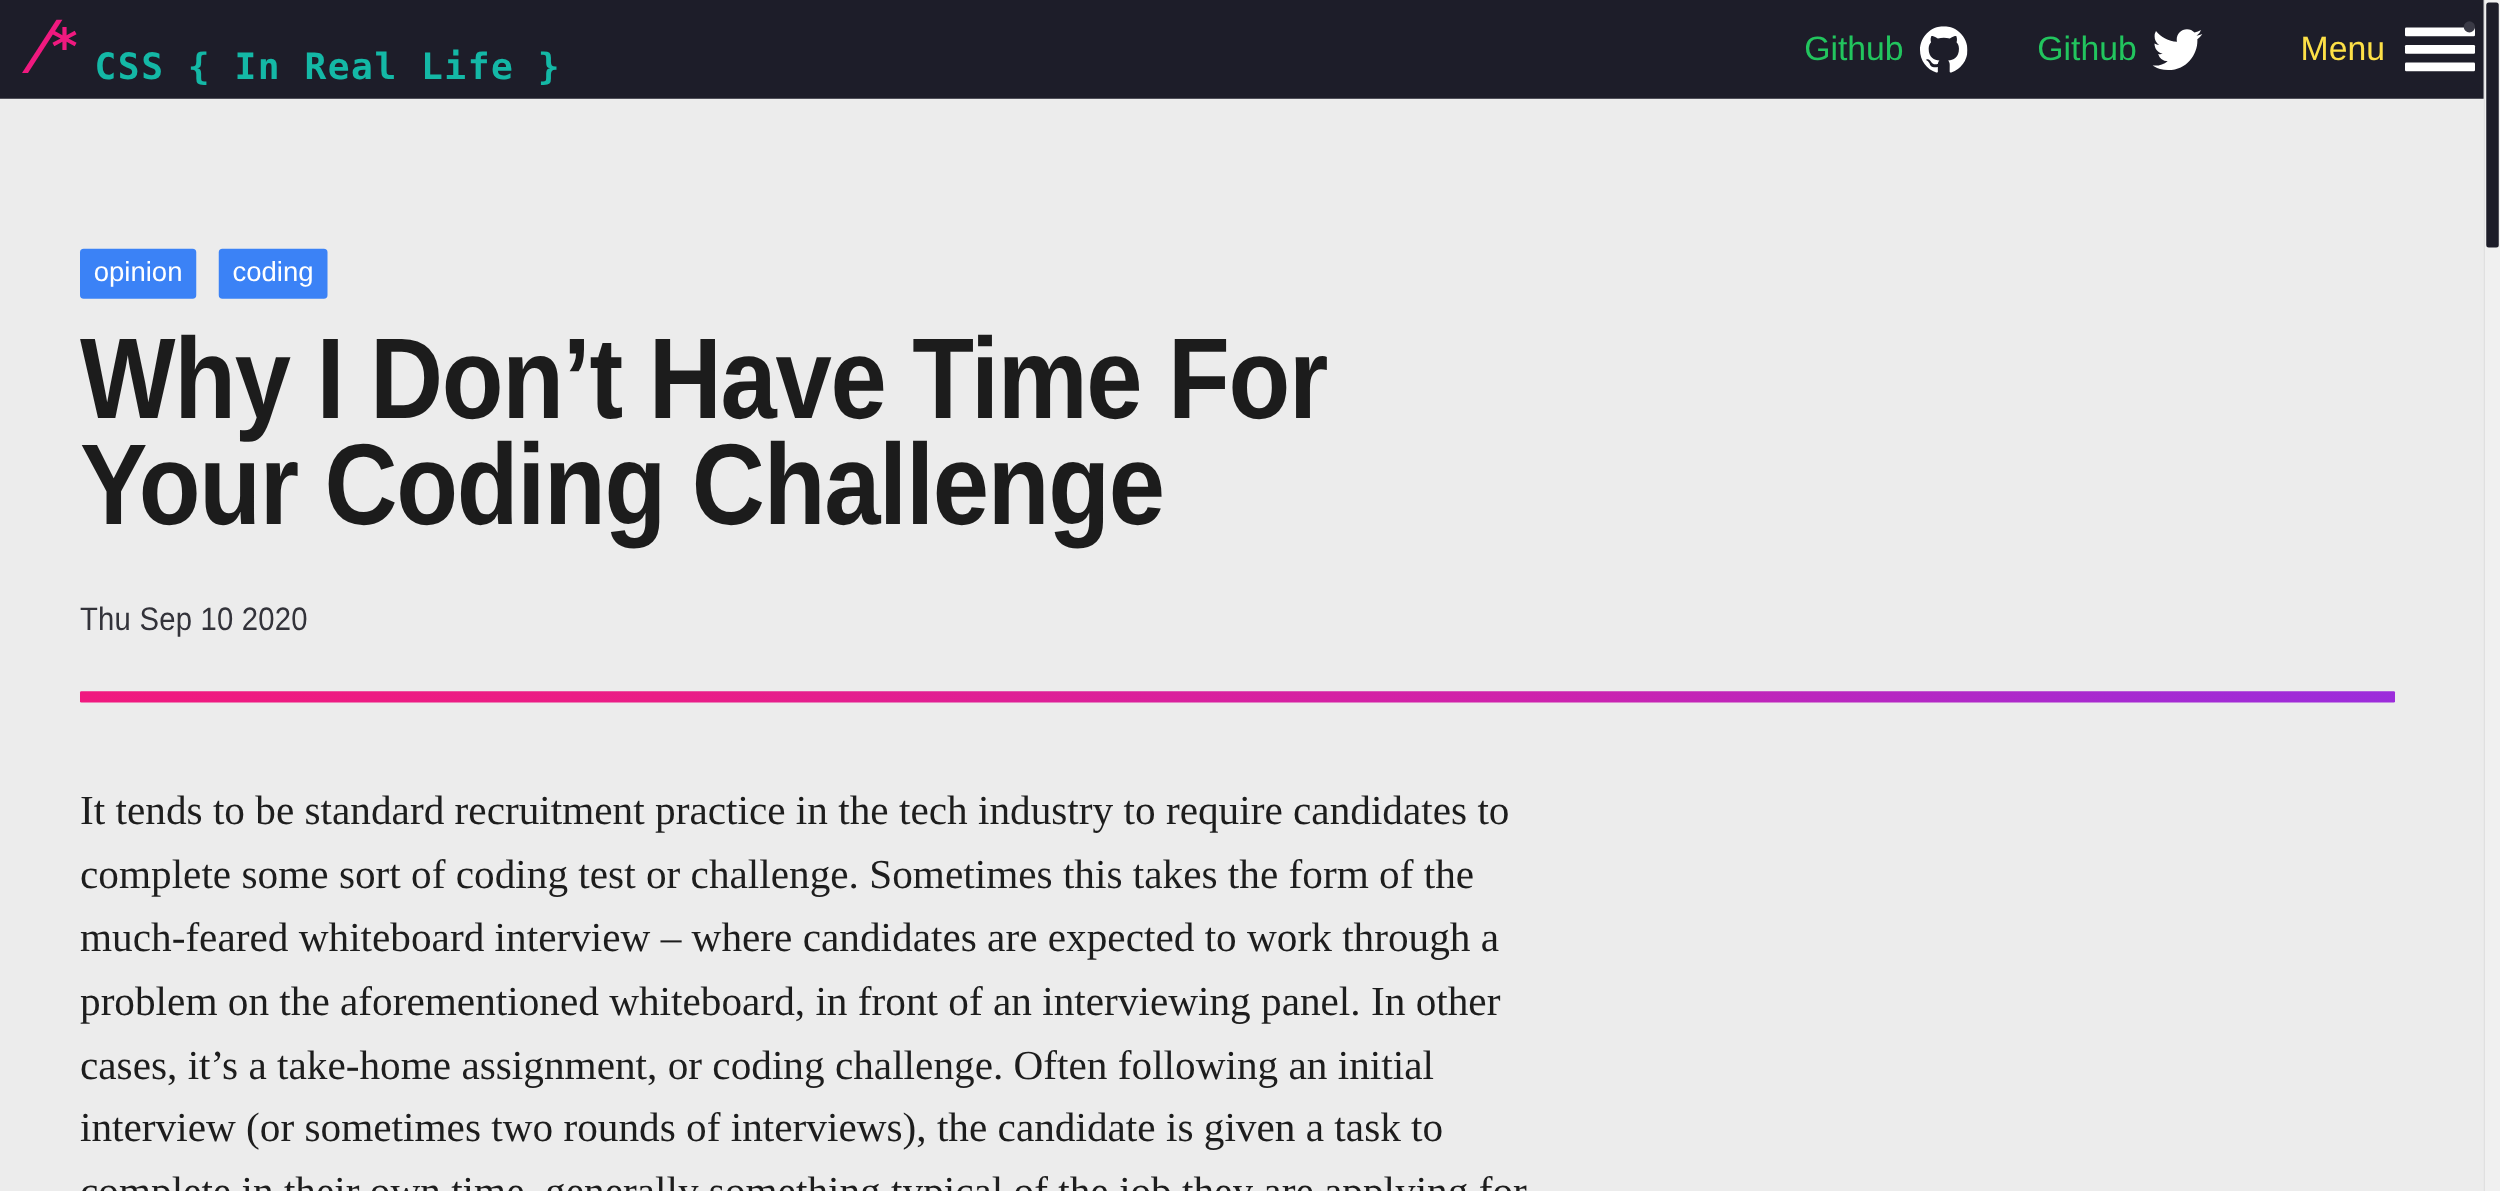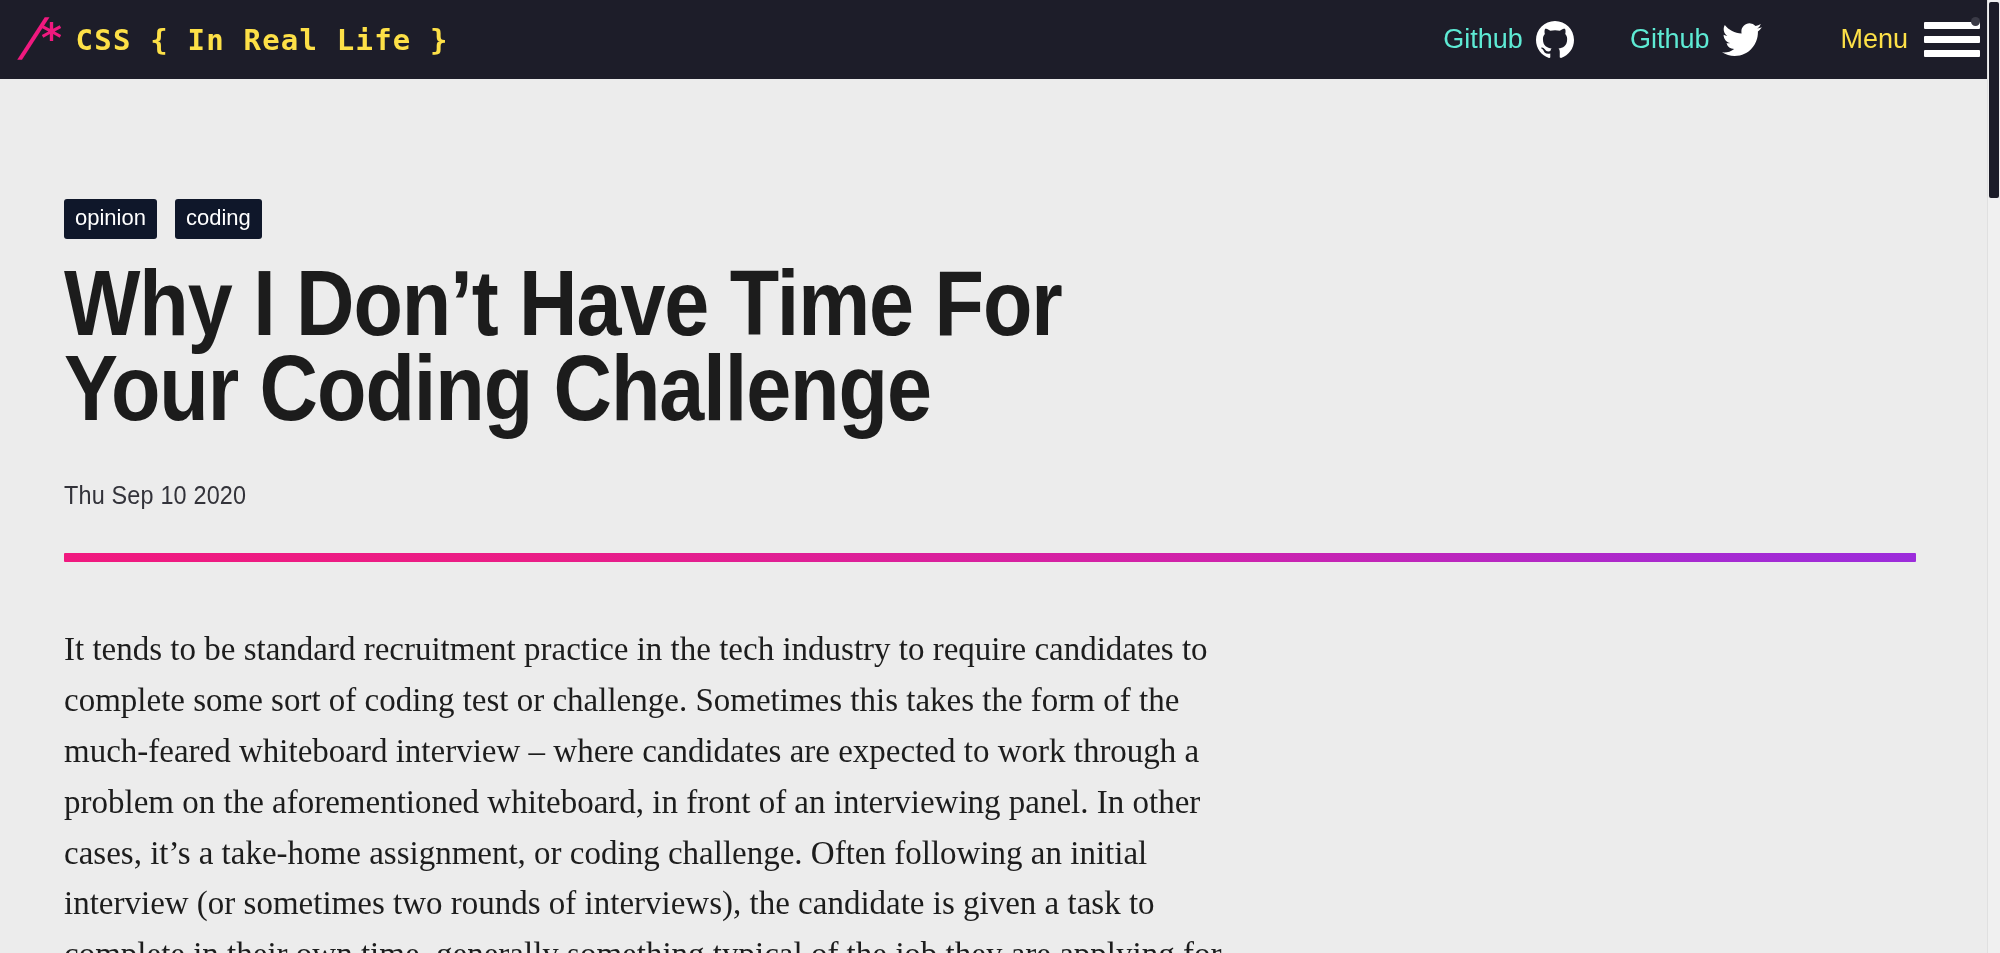--- a/index.html
+++ b/index.html
@@ -53,38 +53,38 @@
   }
   .brand-star {
     font-size: 40px;
     position: relative;
     top: -4px;
   }
   .brand-title {
     font-family: "DejaVu Sans Mono", monospace;
     font-size: 29px;
     font-weight: 700;
-    color: #fde047;
+    color: #14b8a6;
     letter-spacing: 1.2px;
     line-height: 1;
     position: relative;
-    top: 1px;
+    top: 14px;
   }
 
   .header-nav {
     margin-left: auto;
     display: flex;
     align-items: center;
     padding-right: 20px;
   }
   .nav-link {
     display: flex;
     align-items: center;
     gap: 13px;
-    color: #5eead4;
+    color: #22c55e;
     text-decoration: none;
     font-family: "Liberation Sans", sans-serif;
     font-size: 27px;
     font-weight: 400;
     line-height: 1;
     margin-left: 56px;
     white-space: nowrap;
   }
   .nav-link .icon { display: inline-flex; align-items: center; }
   .nav-link svg { display: block; fill: #ffffff; }
@@ -127,21 +127,21 @@
     max-width: 1852px;
   }
 
   .tag-list {
     display: flex;
     gap: 18px;
     margin-top: 120px;
   }
   .tag {
     display: inline-block;
-    background: #0f172a;
+    background: #3b82f6;
     color: #ffffff;
     font-family: "Liberation Sans", sans-serif;
     font-size: 22px;
     line-height: 1;
     padding: 8px 11px 10px 11px;
     border-radius: 3px;
     text-decoration: none;
     white-space: nowrap;
   }
 

